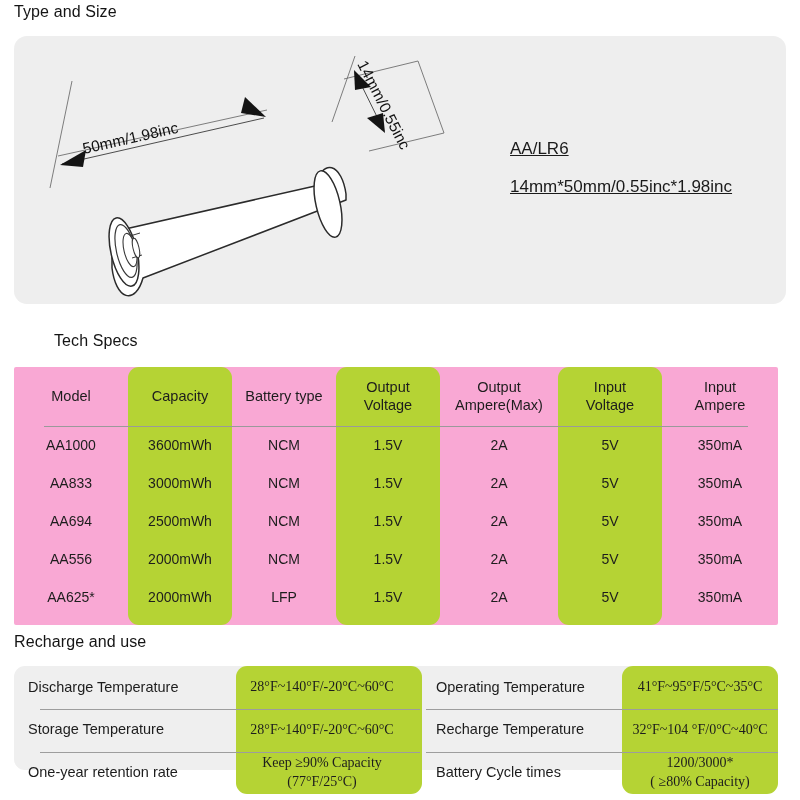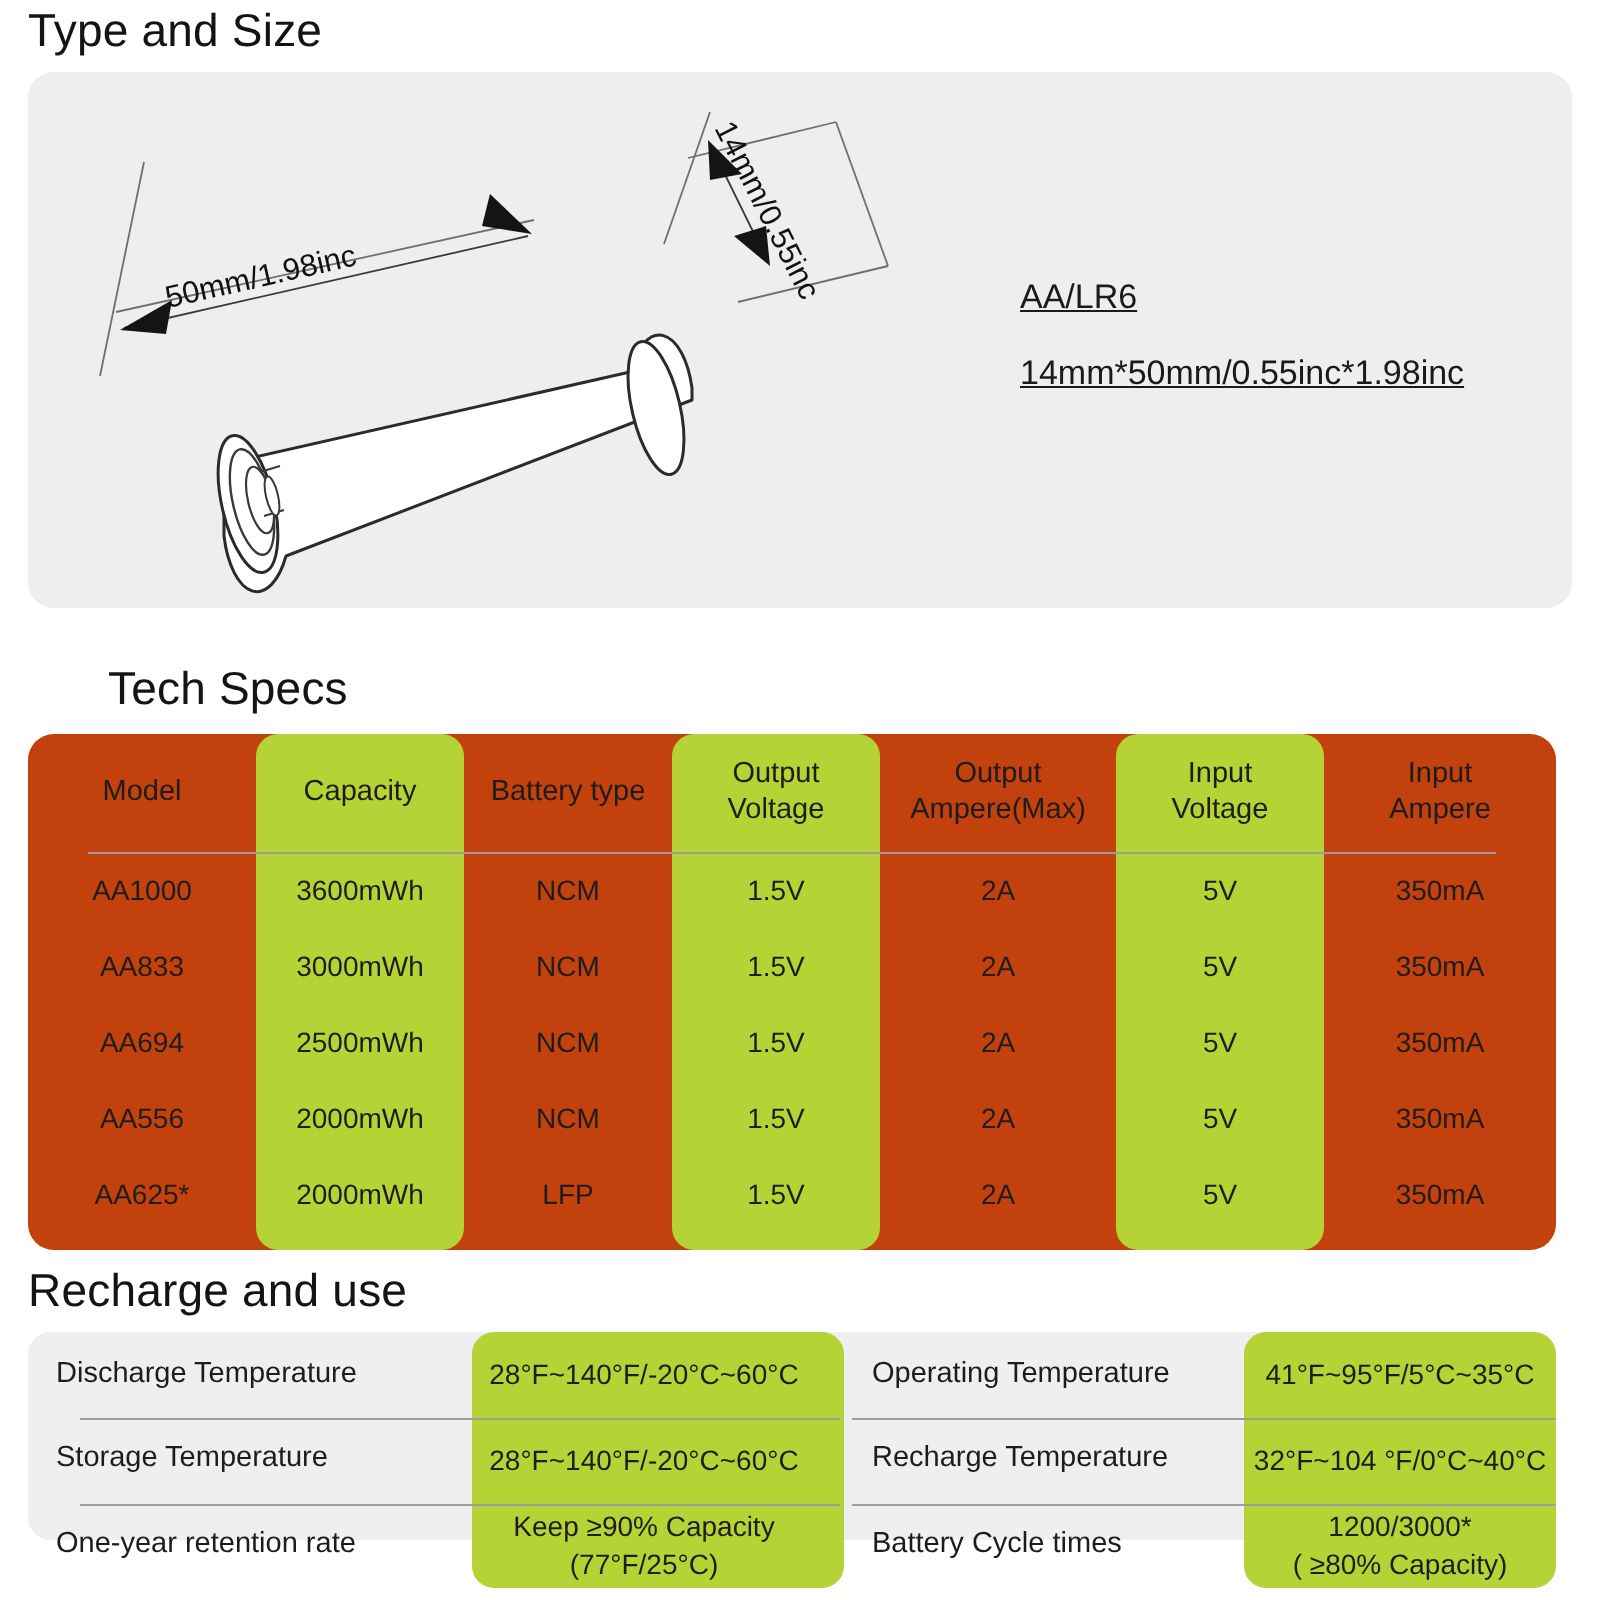--- a/index.html
+++ b/index.html
@@ -10,21 +10,21 @@
     width: 800px;
     height: 800px;
     background: #ffffff;
     font-family: "Liberation Sans", sans-serif;
     color: #1a1a1a;
     overflow: hidden;
     position: relative;
   }
 
   .section-heading {
-    font-size: 23px;
+    font-size: 16px;
     font-weight: 500;
     color: #141414;
     letter-spacing: 0.1px;
     line-height: 1;
   }
 
   
   #heading-type-size {
     position: absolute;
     left: 14px;
@@ -83,22 +83,22 @@
     top: 333px;
     margin-left: 40px;
   }
 
   #tech-specs-table {
     position: absolute;
     left: 14px;
     top: 367px;
     width: 764px;
     height: 258px;
-    background: #c2410c;
-    border-radius: 13px;
+    background: #f9a8d4;
+    border-radius: 2px;
   }
 
   .green-col {
     position: absolute;
     top: 0;
     height: 258px;
     background: #b5d334;
     border-radius: 11px;
     z-index: 1;
   }
@@ -197,20 +197,21 @@
     padding-left: 14px;
     line-height: 1.2;
   }
   .st-value {
     font-size: 14px;
     color: #1d1d1d;
     text-align: center;
     line-height: 1.3;
     width: 100%;
     white-space: pre-line;
+    font-family: Liberation Serif, serif;
   }
 </style>
 </head>
 <body>
 
 <div class="section-heading" id="heading-type-size">Type and Size</div>
 
 <div id="type-size-panel">
 
   <svg id="battery-figure" viewBox="0 0 470 268">

